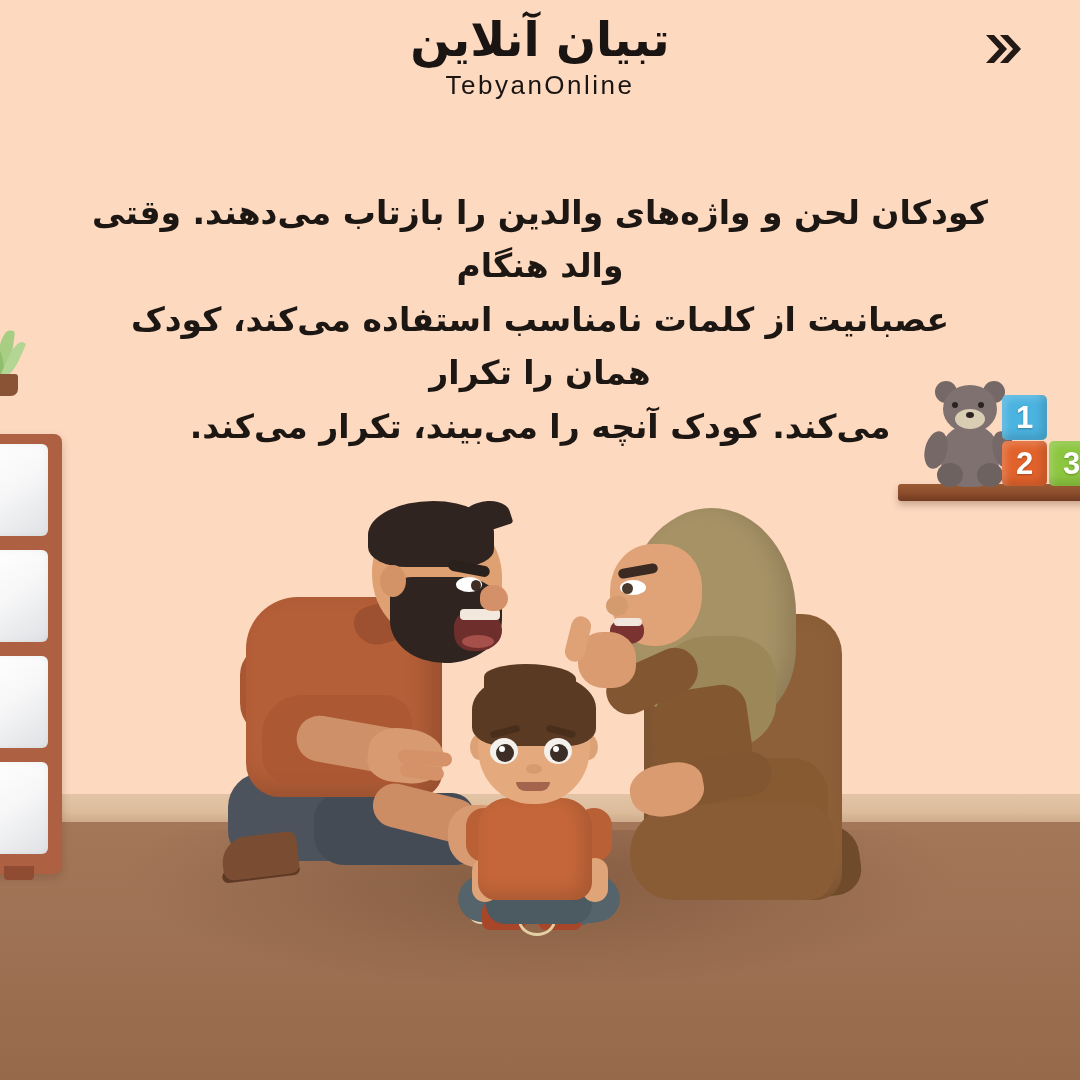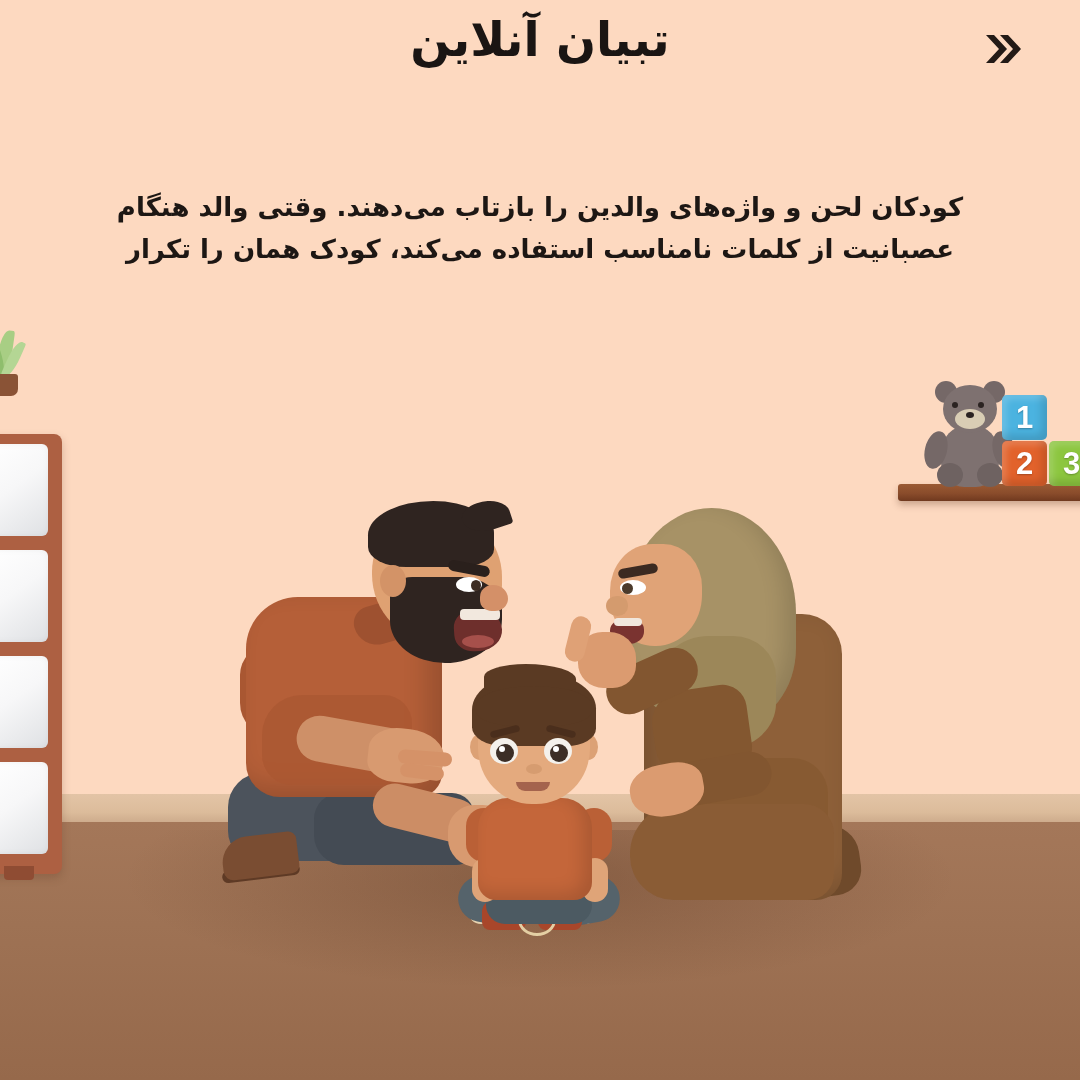--- a/index.html
+++ b/index.html
@@ -197,21 +197,21 @@
   .headline{
     text-align:center;color:#D6291B;
     font-family:"DejaVu Sans", sans-serif;
     font-size:35px;font-weight:bold;direction:rtl;
     line-height:1.3;letter-spacing:0px;
   }
   .body-copy{
     margin:18px auto 0;width:900px;text-align:center;
     color:#1D1714;
     font-family:"DejaVu Sans", sans-serif;
-    font-size:26px;font-weight:bold;direction:rtl;
+    font-size:33px;font-weight:bold;direction:rtl;
     line-height:1.62;
   }
   .body-line{display:block;}
   .attribution{
     margin-top:14px;text-align:center;color:#241B16;
     font-family:"Liberation Serif", serif;
     font-size:31px;font-weight:bold;direction:ltr;
   }
 </style>
 </head>
@@ -341,29 +341,31 @@
       <div class="c-gleam cg1"></div>
       <div class="c-gleam cg2"></div>
       <div class="c-nose"></div>
       <div class="c-mouth"></div>
     </div>
   </div>
 
   <div class="header">
     <div class="brand">
       <div class="brand-fa">تبیان آنلاین</div>
+      <div class="brand-en">TebyanOnline</div>
     </div>
     <div class="chevrons">
       <svg width="40" height="34" viewBox="0 0 40 34" aria-hidden="true">
         <path d="M3 3 L16 17 L3 31 L11 31 L24 17 L11 3 Z" fill="#231A16"></path>
         <path d="M17 3 L30 17 L17 31 L25 31 L38 17 L25 3 Z" fill="#231A16"></path>
       </svg>
     </div>
   </div>
 
   <div class="content">
     <div class="body-copy">
       <span class="body-line">کودکان لحن و واژه‌های والدین را بازتاب می‌دهند. وقتی والد هنگام</span>
       <span class="body-line">عصبانیت از کلمات نامناسب استفاده می‌کند، کودک همان را تکرار</span>
+      <span class="body-line">می‌کند. کودک آنچه را می‌بیند، تکرار می‌کند.</span>
     </div>
   </div>
 
 </div>
 
 </body></html>

